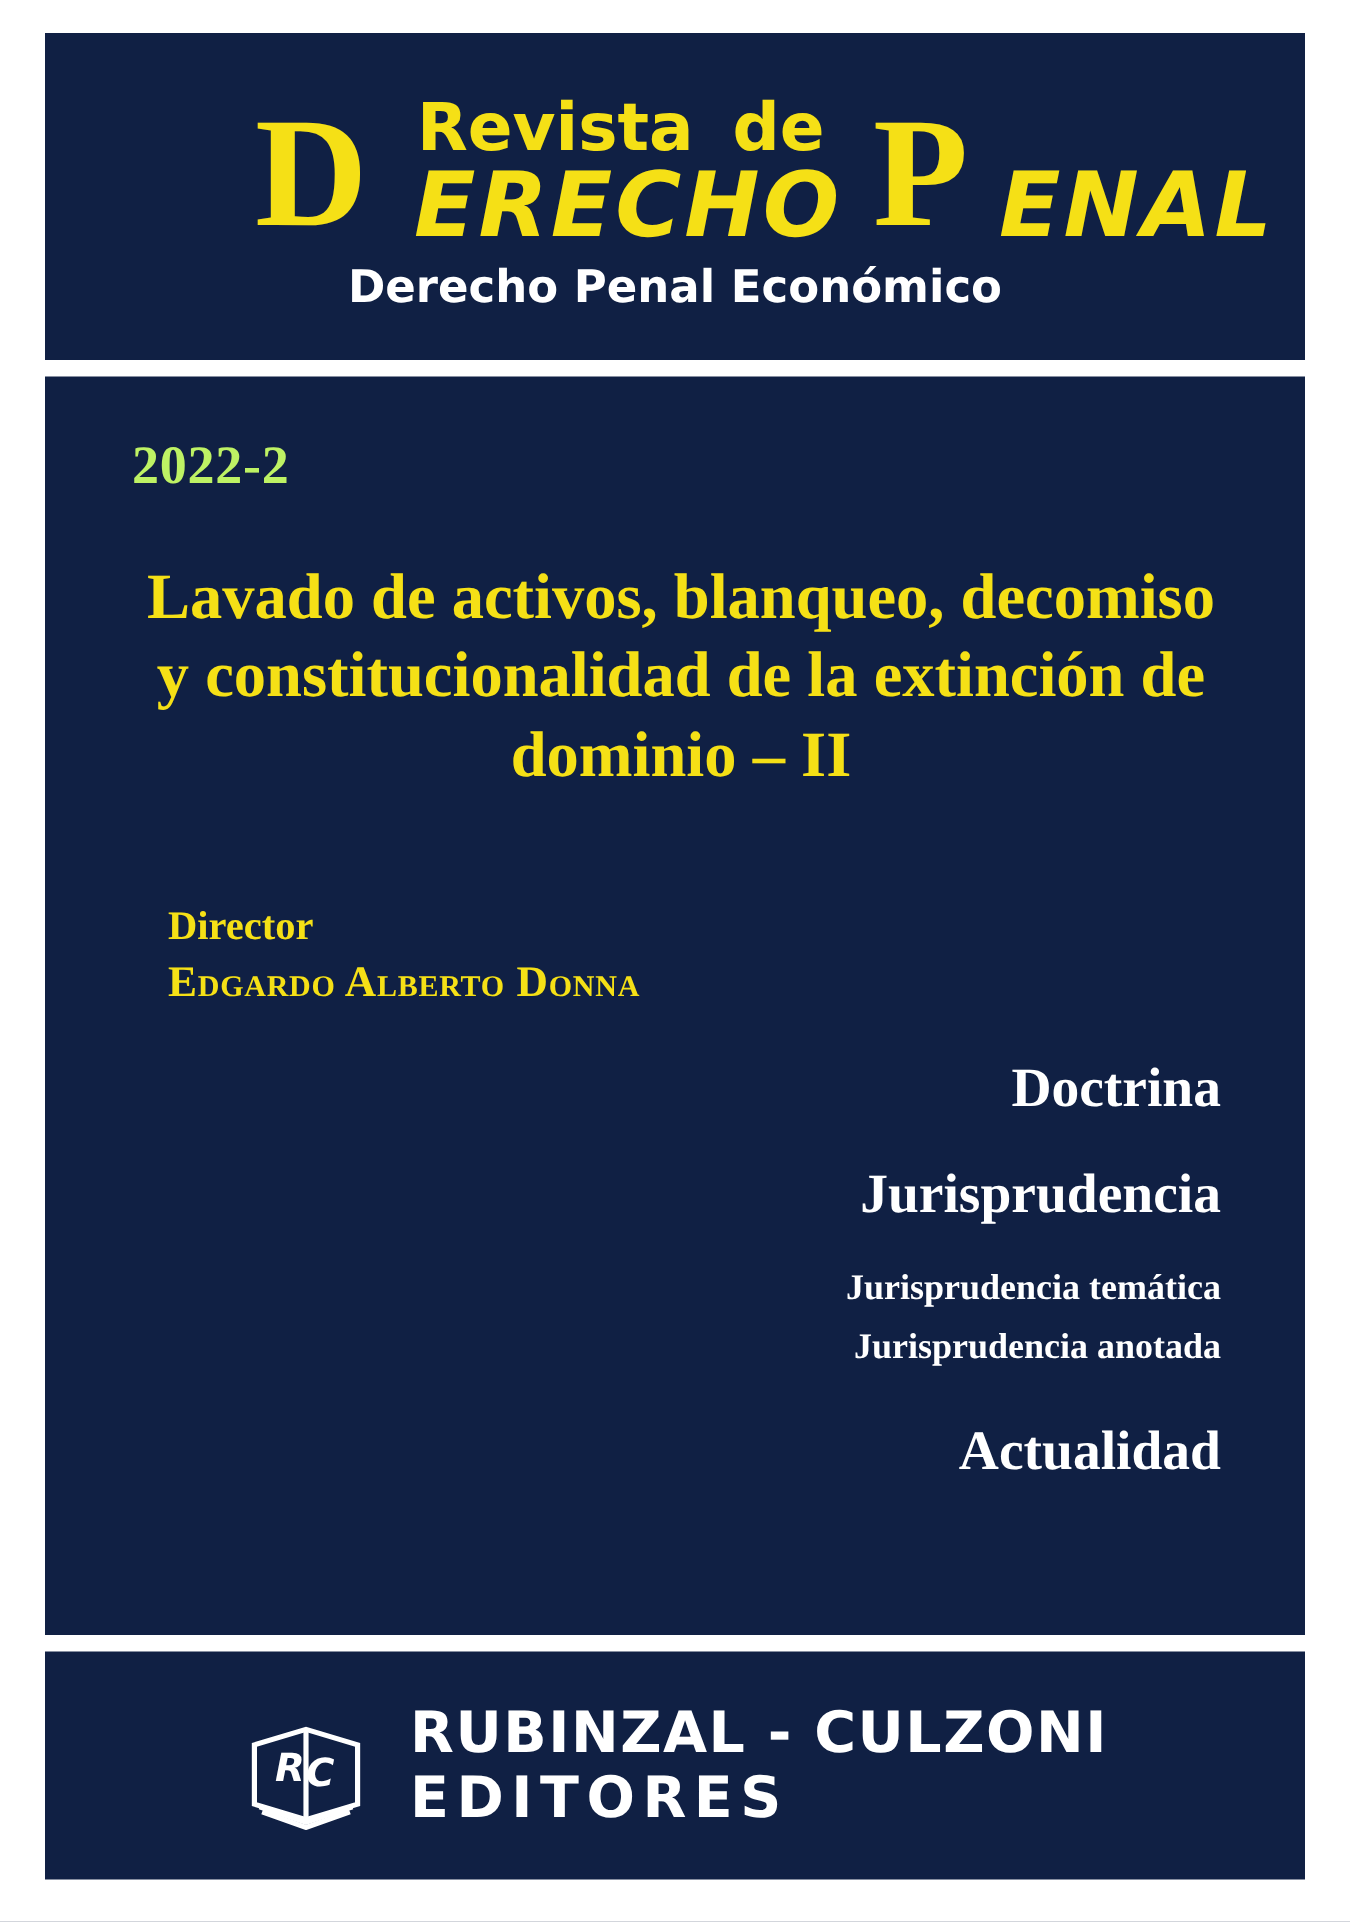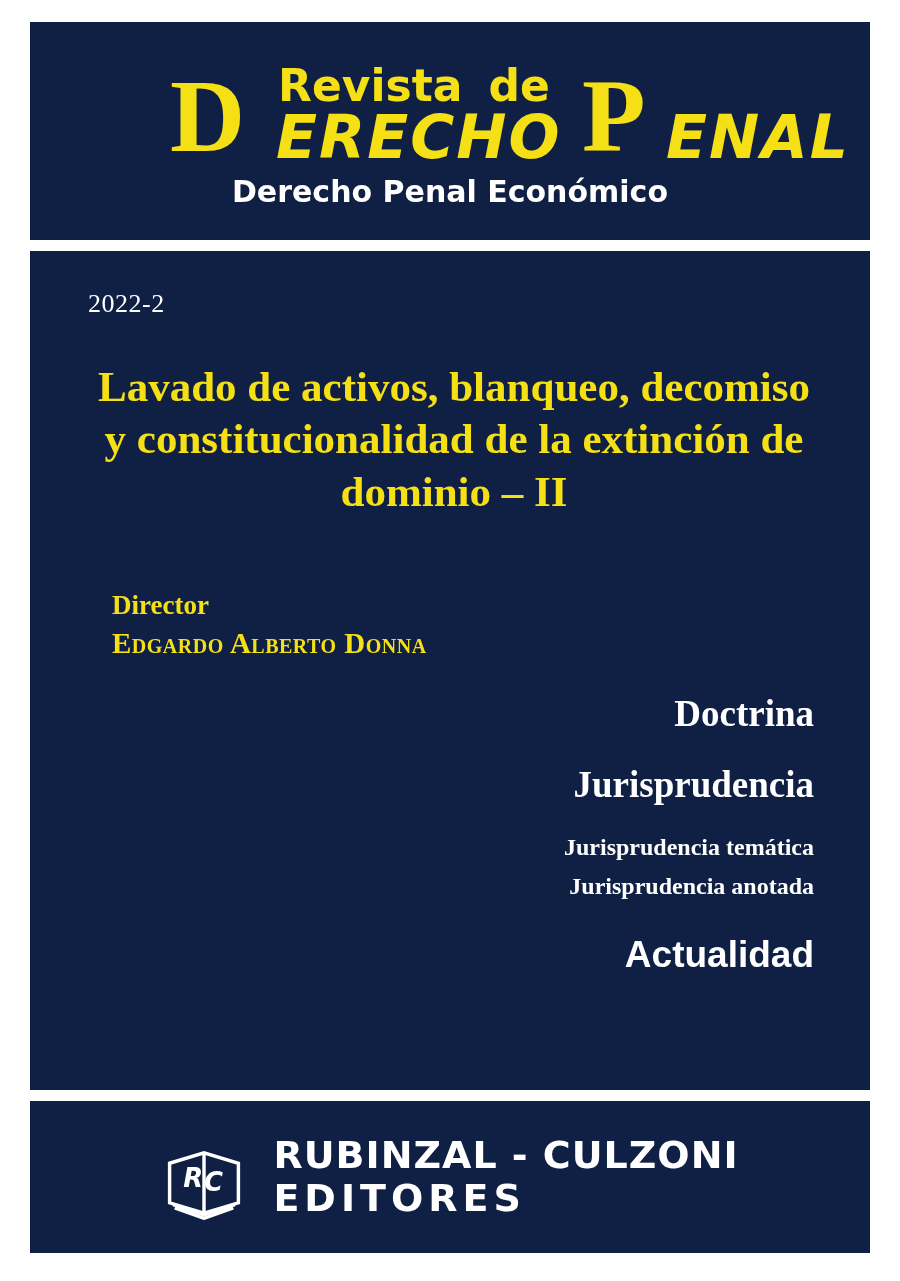--- a/index.html
+++ b/index.html
@@ -109,23 +109,23 @@
     background: #102044;
     margin-top: 11px;
     flex: 1;
     position: relative;
     padding: 38px 50px 30px 58px;
     display: flex;
     flex-direction: column;
   }
   .issue {
     font-family: "Liberation Serif", serif;
-    font-weight: normal;
-    font-size: 26px;
-    color: #ffffff;
+    font-weight: bold;
+    font-size: 36px;
+    color: #bef264;
     letter-spacing: 0.5px;
   }
   .title {
     margin-top: 42px;
     text-align: center;
     font-family: "Liberation Serif", serif;
     font-weight: bold;
     font-size: 43px;
     line-height: 1.22;
     color: #f5e016;
@@ -163,21 +163,21 @@
     font-size: 37px;
     margin-bottom: 28px;
   }
   .sec-minor {
     font-family: "Liberation Serif", serif;
     font-weight: bold;
     font-size: 24px;
     margin-bottom: 12px;
   }
   .sec-last {
-    font-family: Liberation Sans, sans-serif;
+    font-family: Liberation Serif, serif;
     font-weight: bold;
     font-size: 37px;
     margin-top: 34px;
   }
 
   
   .footer-panel {
     background: #102044;
     margin-top: 11px;
     height: 152px;

